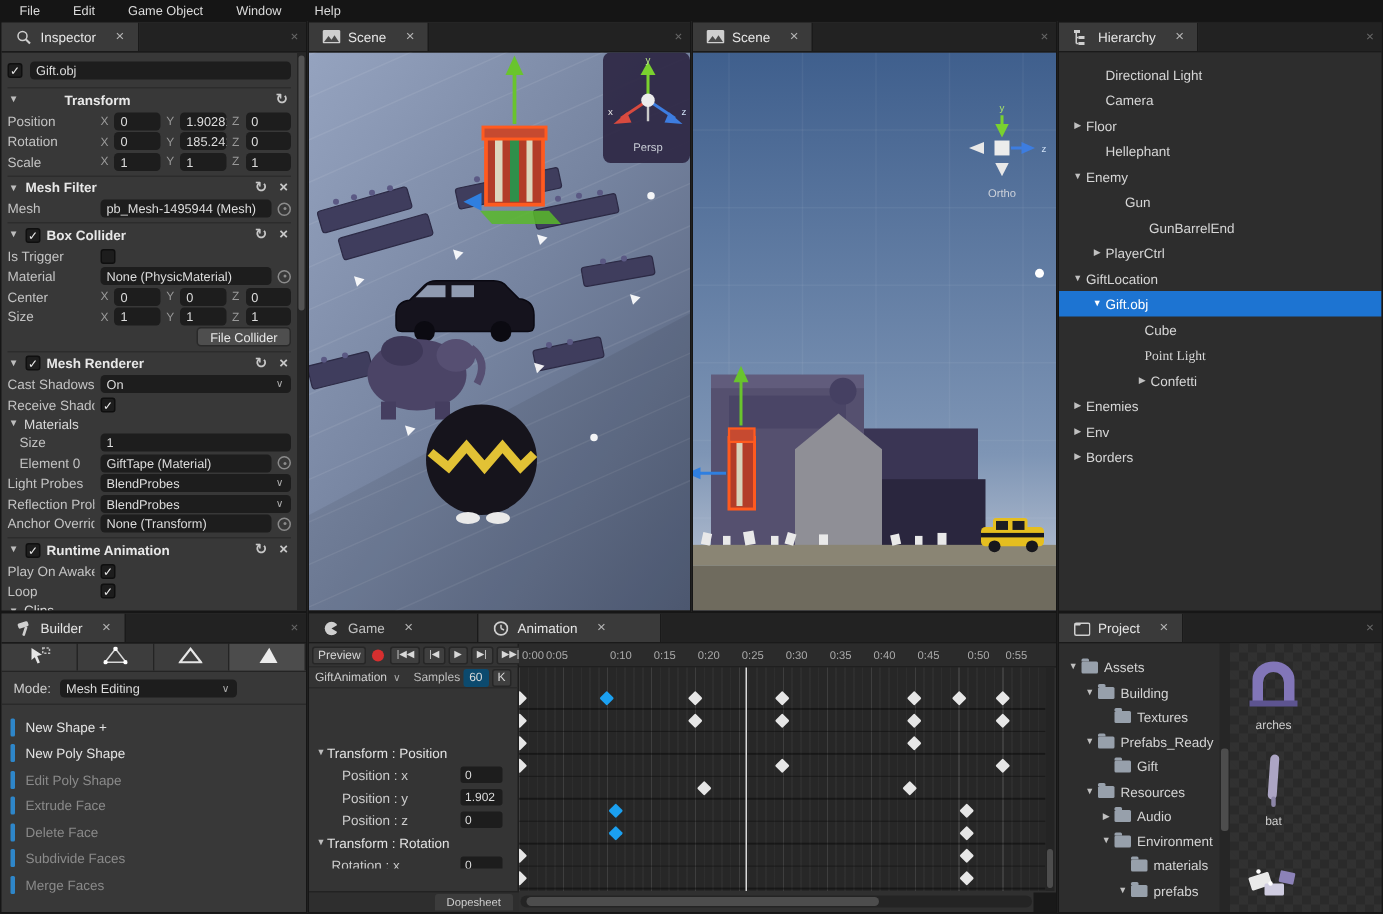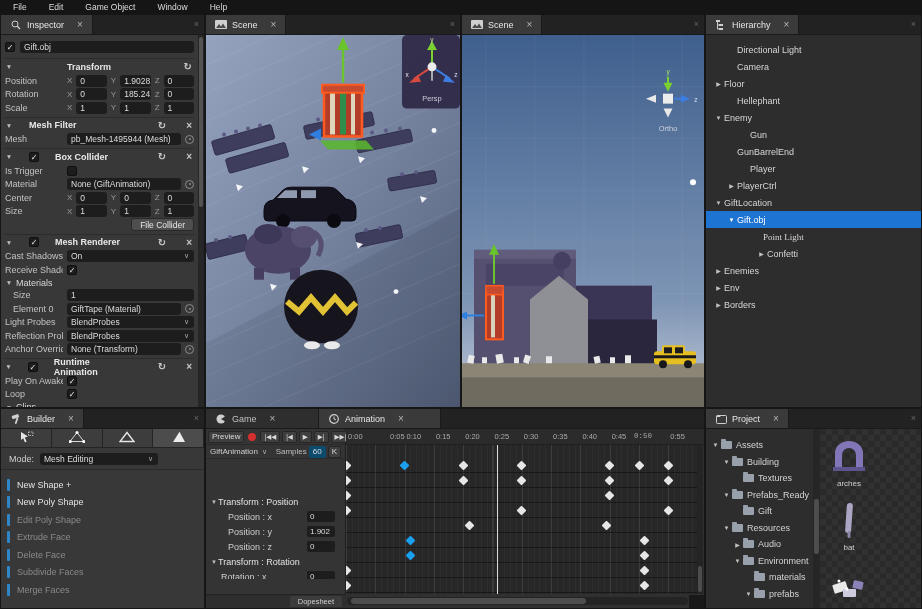--- a/index.html
+++ b/index.html
@@ -26,21 +26,21 @@
 
   
   .insp-content{position:absolute;left:0;top:20px;right:6px;bottom:0;padding:3px 4px 0 4px;overflow:hidden;}
   .vscroll{position:absolute;right:0;top:20px;bottom:0;width:6px;background:#262626;}
   .vscroll .thumb{position:absolute;left:1px;width:4px;background:#535353;border-radius:2px;}
   .objrow{display:flex;align-items:center;gap:5px;height:18px;}
   .chkbox{width:10px;height:10px;background:#1d1d1d;border:1px solid #0f0f0f;border-radius:2px;
           color:#e8e8e8;font-size:8px;line-height:9px;text-align:center;flex:0 0 auto;}
   .field{background:#1d1d1d;border-radius:3px;padding:0 4px;height:12px;line-height:12px;
          color:#ddd;font-size:8.5px;overflow:hidden;white-space:nowrap;flex:1;min-width:0;}
-  .sec-h{display:flex;align-items:center;gap:16px;height:16px;border-top:1px solid #2c2c2c;
+  .sec-h{display:flex;align-items:center;gap:4px;height:16px;border-top:1px solid #2c2c2c;
          margin-top:2px;font-weight:bold;color:#e8e8e8;}
   .tri{color:#bdbdbd;font-size:6.5px;width:8px;text-align:center;}
   .sp{flex:1;}
   .mini-icon{color:#c7c7c7;font-size:10px;padding:0 2px;}
   .irow{display:flex;align-items:center;height:13.5px;gap:4px;}
   .ilbl{width:58px;color:#c3c3c3;flex:0 0 auto;overflow:hidden;white-space:nowrap;}
   .ilbl.ind{padding-left:8px;}
   .ax{color:#9a9a9a;font-size:8px;flex:0 0 auto;}
   .picker{width:9px;height:9px;border-radius:50%;border:1px solid #8b8b8b;color:#bbb;flex:0 0 auto;
           position:relative;}
@@ -219,21 +219,21 @@
         <span class="sp"></span>
         <span class="mini-icon">↻</span>
         <span class="mini-icon">×</span>
       </div>
       <div class="irow">
           <span class="ilbl">Is Trigger</span>
         <span class="chkbox" style="color:transparent">✓</span>
       </div>
       <div class="irow">
           <span class="ilbl">Material</span>
-        <span class="field">None (GiftAnimation)</span>
+        <span class="field">None (PhysicMaterial)</span>
         <span class="picker"></span>
       </div>
       <div class="irow">
           <span class="ilbl">Center</span>
         <span class="ax">X</span>
           <span class="field">0</span>
         <span class="ax">Y</span>
           <span class="field">0</span>
         <span class="ax">Z</span>
           <span class="field">0</span>
@@ -604,39 +604,39 @@
           <span class="h-lbl">Hellephant</span>
         </div>
         <div class="h-item" style="padding-left: 7px;">
           <span class="tri-s">▼</span>
           <span class="h-lbl">Enemy</span>
         </div>
         <div class="h-item" style="padding-left: 33px;">
           <span class="tri-s"></span>
           <span class="h-lbl">Gun</span>
         </div>
-        <div class="h-item" style="padding-left: 20px;">
+        <div class="h-item" style="padding-left: 49px;">
           <span class="tri-s"></span>
           <span class="h-lbl">GunBarrelEnd</span>
-        </div>
-        <div class="h-item" style="padding-left: 33px;">
-          <span class="tri-s"></span>
-          <span class="h-lbl">Player</span>
         </div>
         <div class="h-item" style="padding-left: 20px;">
           <span class="tri-s">▶</span>
           <span class="h-lbl">PlayerCtrl</span>
         </div>
         <div class="h-item" style="padding-left: 7px;">
           <span class="tri-s">▼</span>
           <span class="h-lbl">GiftLocation</span>
         </div>
         <div class="h-item sel" style="padding-left: 20px;">
           <span class="tri-s">▼</span>
           <span class="h-lbl">Gift.obj</span>
+        </div>
+        <div class="h-item" style="padding-left: 46px;">
+          <span class="tri-s"></span>
+          <span class="h-lbl">Cube</span>
         </div>
         <div class="h-item" style="padding-left: 46px; font-family: Liberation Serif, serif;">
           <span class="tri-s"></span>
           <span class="h-lbl">Point Light</span>
         </div>
         <div class="h-item" style="padding-left: 50px;">
           <span class="tri-s">▶</span>
           <span class="h-lbl">Confetti</span>
         </div>
         <div class="h-item" style="padding-left: 7px;">
@@ -784,30 +784,30 @@
             <span class="pfield">0</span>
           </div>
         </div>
       <div class="dopebar">
         <span class="dope">Dopesheet</span>
       </div>
     </div>
 
     <div class="rulerzone" id="ruler">
         <span class="rlabel" style="left: 2px;">0:00</span>
-        <span class="rlabel" style="left: 44px;">0:05</span>
+        <span class="rlabel" style="left: 18px;">0:05</span>
         <span class="rlabel" style="left: 60.6px;">0:10</span>
         <span class="rlabel" style="left: 89.9px;">0:15</span>
         <span class="rlabel" style="left: 119.2px;">0:20</span>
         <span class="rlabel" style="left: 148.5px;">0:25</span>
         <span class="rlabel" style="left: 177.8px; text-align: center;">0:30</span>
         <span class="rlabel" style="left: 207.1px;">0:35</span>
         <span class="rlabel" style="left: 236.4px;">0:40</span>
         <span class="rlabel" style="left: 265.7px;">0:45</span>
-        <span class="rlabel" style="left: 288px; font-family: Liberation Mono, monospace;">0:50</span>
+        <span class="rlabel" style="left: 299px;">0:50</span>
         <span class="rlabel" style="left: 324.3px;">0:55</span>
       </div>
     <div class="gridzone" id="keys">
         <span class="key" style="left: -3.5px; top: 16.5px;"></span>
         <span class="key blue" style="left: 55.1px; top: 16.5px;"></span>
         <span class="key" style="left: 113.7px; top: 16.5px;"></span>
         <span class="key" style="left: 172.3px; top: 16.5px;"></span>
         <span class="key" style="left: 260.2px; top: 16.5px;"></span>
         <span class="key" style="left: 289.5px; top: 16.5px;"></span>
         <span class="key" style="left: 318.8px; top: 16.5px;"></span>

